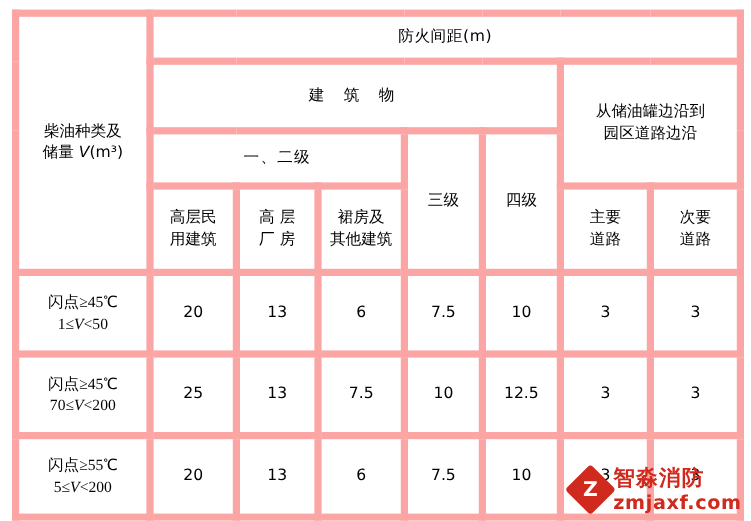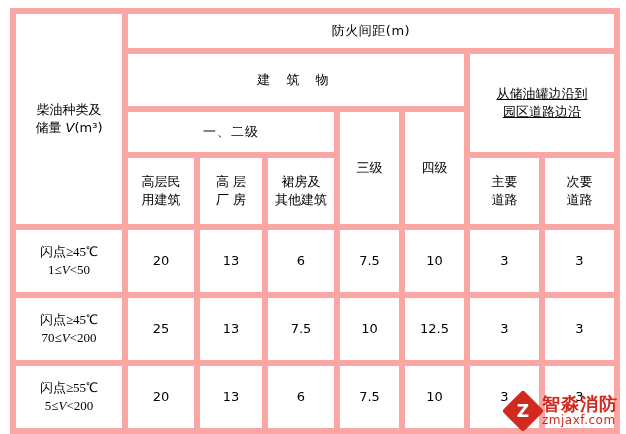--- a/index.html
+++ b/index.html
@@ -34,21 +34,20 @@
     letter-spacing: 0.5px;
   }
   .hdr-bldg {
     font-size: 13.5px;
     letter-spacing: 6px;
     padding-left: 6px;
   }
   .hdr-road {
     font-size: 13px;
     line-height: 1.6;
-    text-decoration: underline;
   }
   .hdr-level {
     font-size: 13px;
     letter-spacing: 1px;
     margin-top: 47px;
   }
   .hdr-sub {
     font-size: 13px;
     line-height: 1.5;
   }
@@ -108,22 +107,23 @@
     line-height: 1.15;
   }
   .wm-cn {
     color: #d02a1e;
     font-size: 18px;
     font-weight: bold;
     letter-spacing: 1px;
   }
   .wm-en {
     color: #d02a1e;
-    font-size: 12px;
+    font-size: 16px;
     letter-spacing: 0.5px;
+    font-weight: bold;
   }
 </style>
 </head>
 <body>
 
 <table class="fire-table">
   <colgroup>
     <col style="width:112px">
     <col style="width:72px">
     <col style="width:68px">

